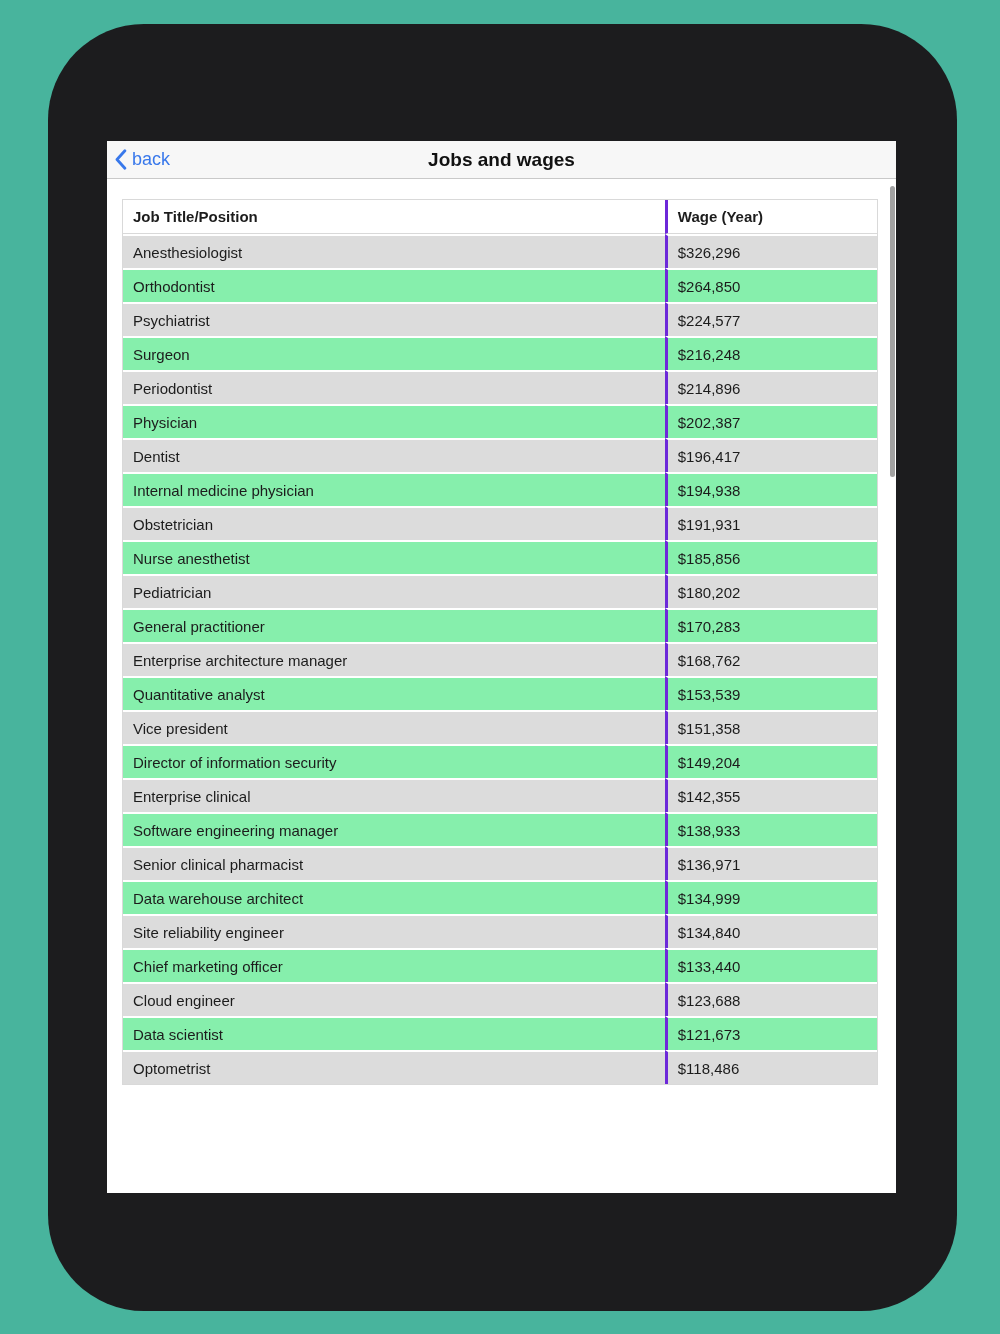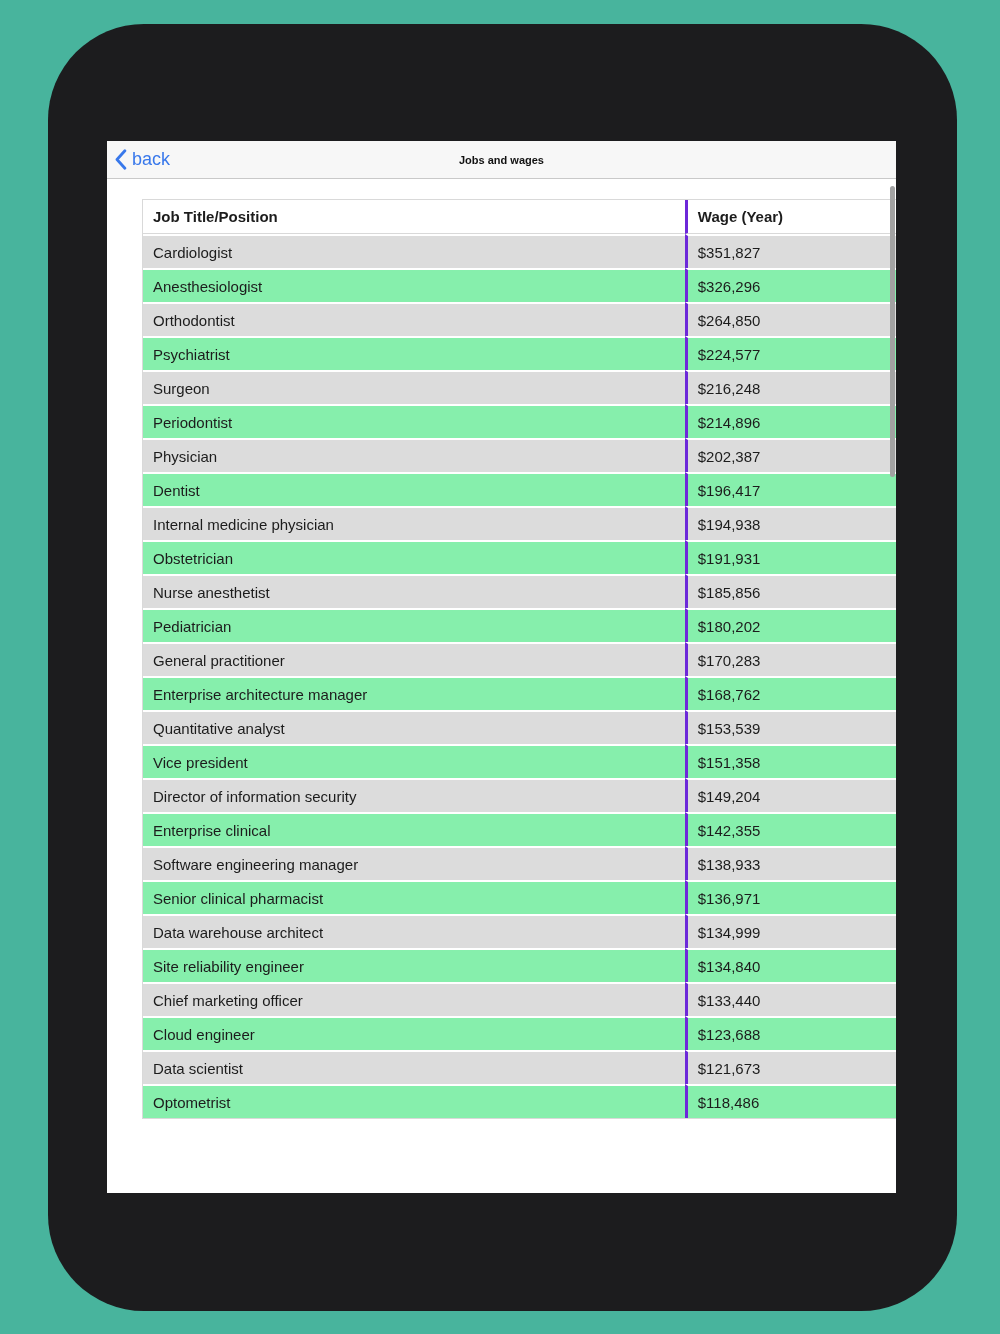--- a/index.html
+++ b/index.html
@@ -53,26 +53,26 @@
     font-size: 18px;
     cursor: pointer;
   }
   .chevron-svg {
     width: 13px;
     height: 21px;
     display: block;
   }
   .nav-title {
     margin: 0;
-    font-size: 11px;
+    font-size: 19px;
     font-weight: bold;
     color: #111111;
   }
   .content {
-    padding: 20px 16px 0 35px;
+    padding: 20px 16px 0 15px;
   }
   table.wage-table {
     width: 756px;
     border-collapse: separate;
     border-spacing: 0;
     border: 1px solid #d9d9d9;
     font-size: 15px;
     color: #1c1c1c;
     table-layout: fixed;
   }
@@ -131,24 +131,20 @@
       <main class="content">
         <table class="wage-table">
           <thead>
             <tr>
               <th class="col-job">Job Title/Position</th>
               <th class="col-wage">Wage (Year)</th>
             </tr>
           </thead>
           <tbody>
               <tr>
-                <td class="job-cell">Cardiologist</td>
-                <td class="wage-cell">$351,827</td>
-              </tr>
-              <tr>
                 <td class="job-cell">Anesthesiologist</td>
                 <td class="wage-cell">$326,296</td>
               </tr>
               <tr>
                 <td class="job-cell">Orthodontist</td>
                 <td class="wage-cell">$264,850</td>
               </tr>
               <tr>
                 <td class="job-cell">Psychiatrist</td>
                 <td class="wage-cell">$224,577</td>

